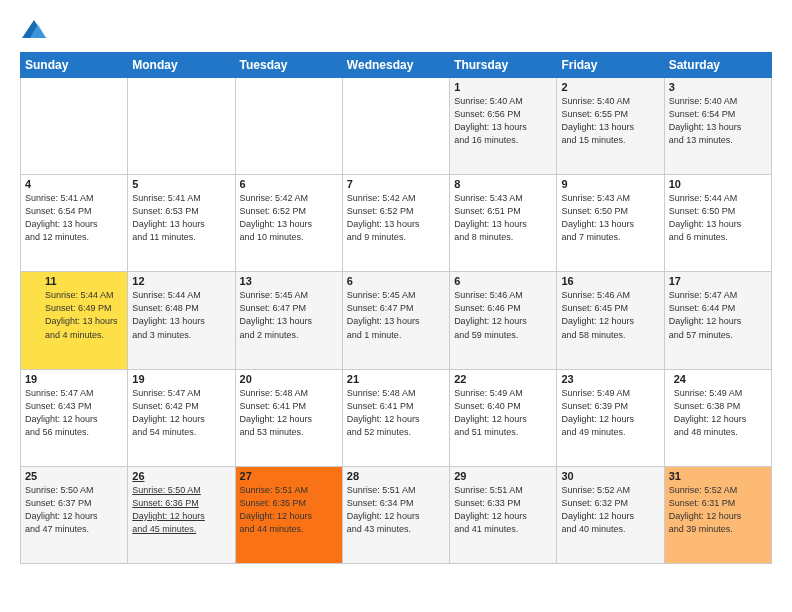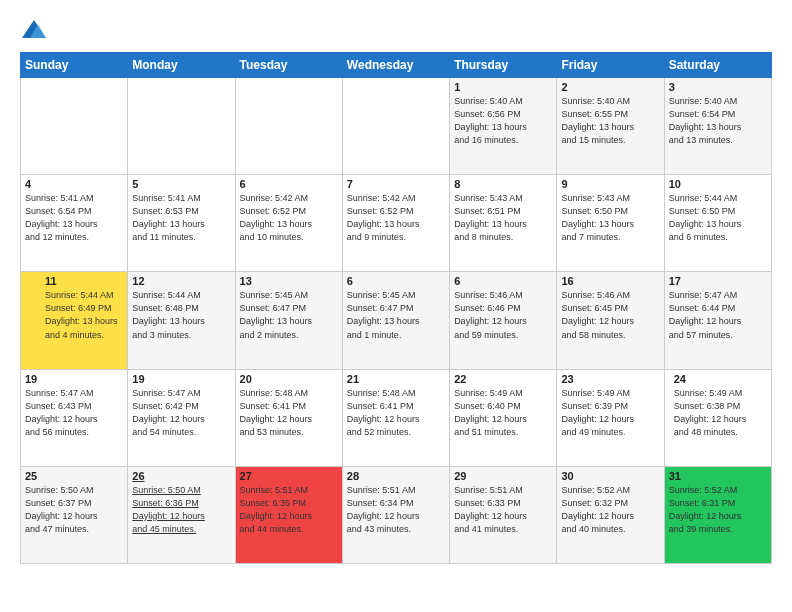--- a/index.html
+++ b/index.html
@@ -327,21 +327,21 @@
 Daylight: 12 hours
 and 47 minutes.</div>
           </td>
           <td style="background: rgb(245, 245, 245); text-decoration: underline;">
             <span class="day-num">26</span>
             <div class="day-info" style="white-space: pre-line;">Sunrise: 5:50 AM
 Sunset: 6:36 PM
 Daylight: 12 hours
 and 45 minutes.</div>
           </td>
-          <td style="background: #ef4444; margin-top: 8px;">
+          <td style="background: #f97316; margin-top: 8px;">
             <span class="day-num">27</span>
             <div class="day-info" style="white-space: pre-line;">Sunrise: 5:51 AM
 Sunset: 6:35 PM
 Daylight: 12 hours
 and 44 minutes.</div>
           </td>
           <td style="background: rgb(245, 245, 245);">
             <span class="day-num">28</span>
             <div class="day-info" style="white-space: pre-line;">Sunrise: 5:51 AM
 Sunset: 6:34 PM
@@ -355,21 +355,21 @@
 Daylight: 12 hours
 and 41 minutes.</div>
           </td>
           <td style="background: rgb(245, 245, 245);">
             <span class="day-num">30</span>
             <div class="day-info" style="white-space: pre-line;">Sunrise: 5:52 AM
 Sunset: 6:32 PM
 Daylight: 12 hours
 and 40 minutes.</div>
           </td>
-          <td style="background: #22c55e;">
+          <td style="background: #fdba74;">
             <span class="day-num">31</span>
             <div class="day-info" style="white-space: pre-line;">Sunrise: 5:52 AM
 Sunset: 6:31 PM
 Daylight: 12 hours
 and 39 minutes.</div>
           </td>
         </tr>
       </tbody>
   </table>
 

